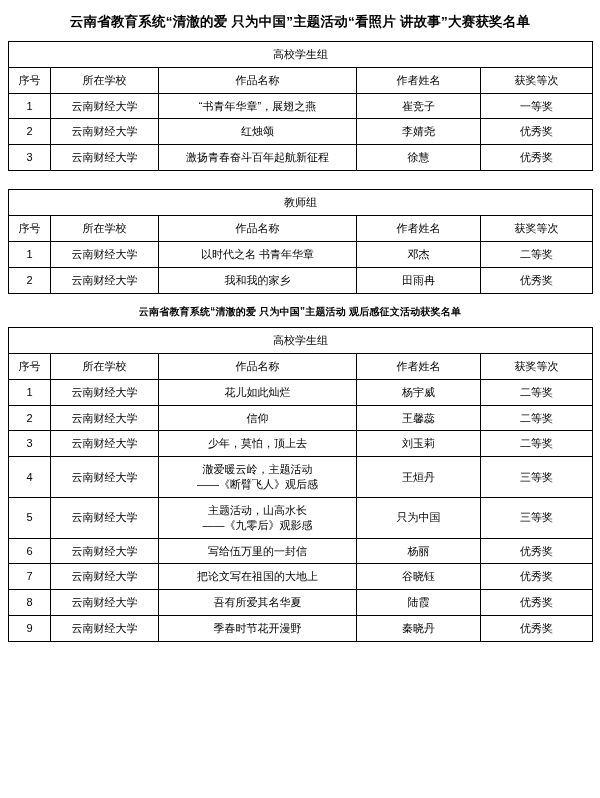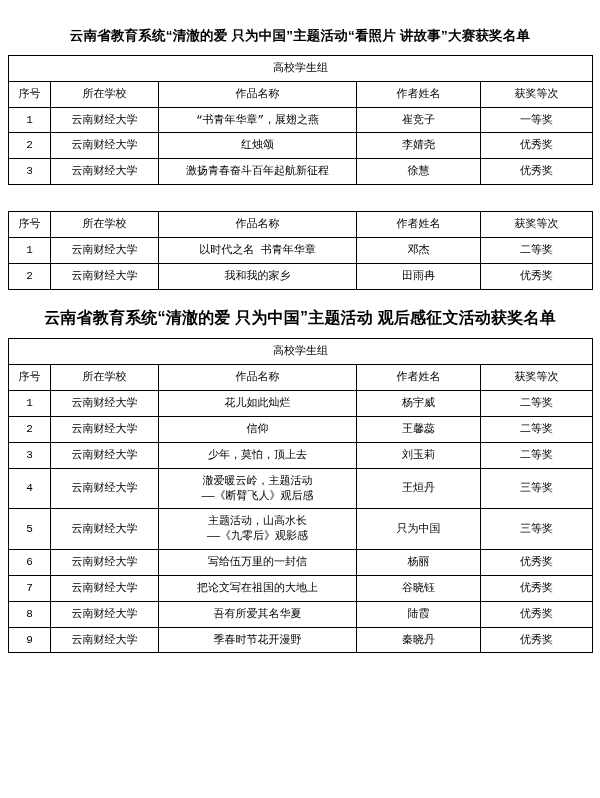--- a/index.html
+++ b/index.html
@@ -18,33 +18,32 @@
     min-height: 798px;
     padding: 8px 8px 0 8px;
     background: #ffffff;
   }
   .doc-title {
     font-size: 13.5px;
     font-weight: bold;
     text-align: center;
     line-height: 1.55;
     letter-spacing: 0.2px;
-    margin: 18px 2px 8px 2px;
+    margin: 4px 2px 8px 2px;
   }
   .doc-title.single {
     margin: 10px 0 8px 0;
-    font-size: 16px;
+    font-size: 10px;
     white-space: nowrap;
   }
   table.tbl {
     width: 100%;
     border-collapse: collapse;
     table-layout: fixed;
-    margin-bottom: 16px;
-    font-family: Liberation Mono, monospace;
+    margin-bottom: 8px;
   }
   table.tbl td, table.tbl th {
     border: 1px solid #000000;
     font-weight: normal;
     font-size: 11px;
     text-align: center;
     vertical-align: middle;
     padding: 5px 2px;
     line-height: 1.35;
   }
@@ -127,20 +126,23 @@
 
   <table class="tbl">
     <colgroup>
       <col class="c1">
         <col class="c2">
         <col class="c3">
         <col class="c4">
         <col class="c5">
     </colgroup>
     <tbody>
+      <tr class="group-head">
+        <td colspan="5">教师组</td>
+      </tr>
       <tr class="col-head">
         <td>序号</td>
         <td>所在学校</td>
         <td>作品名称</td>
         <td>作者姓名</td>
         <td>获奖等次</td>
       </tr>
       <tr>
         <td>1</td>
         <td>云南财经大学</td>

